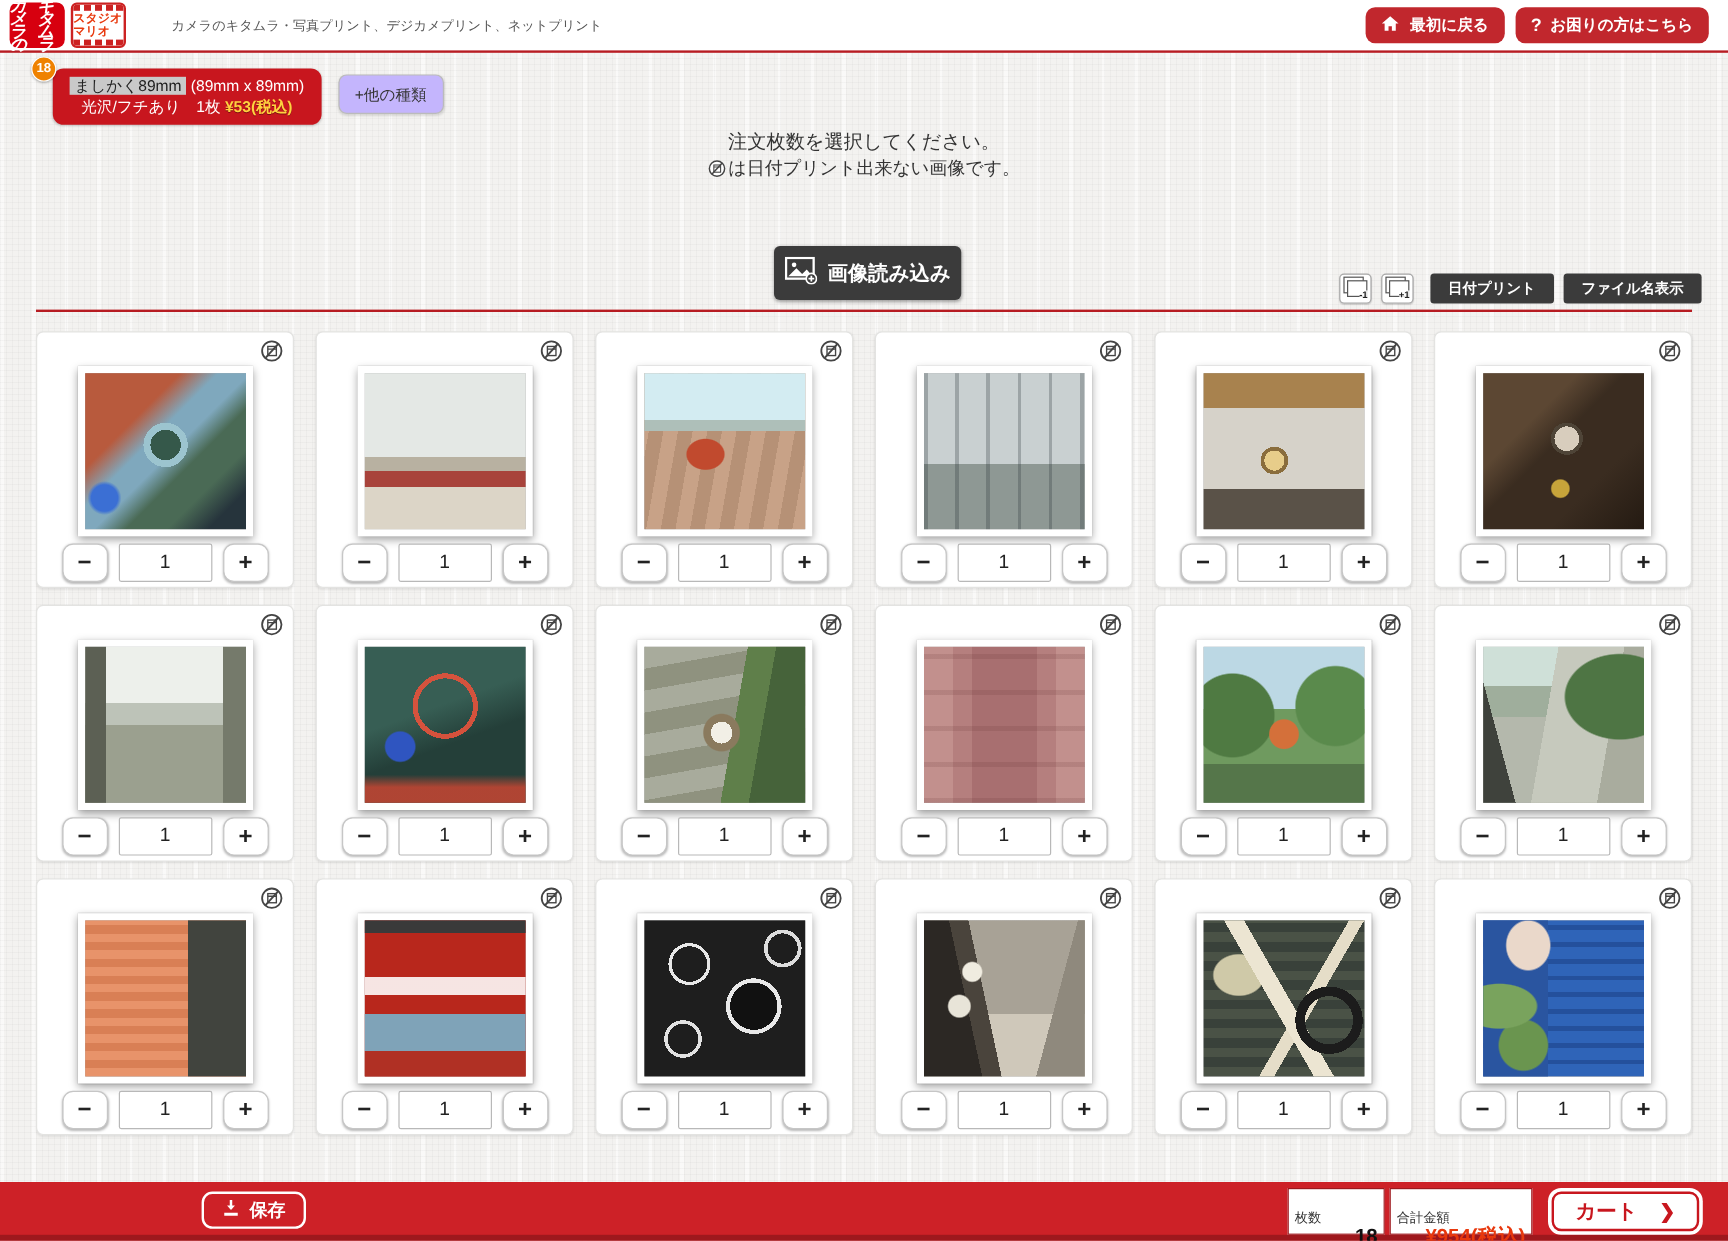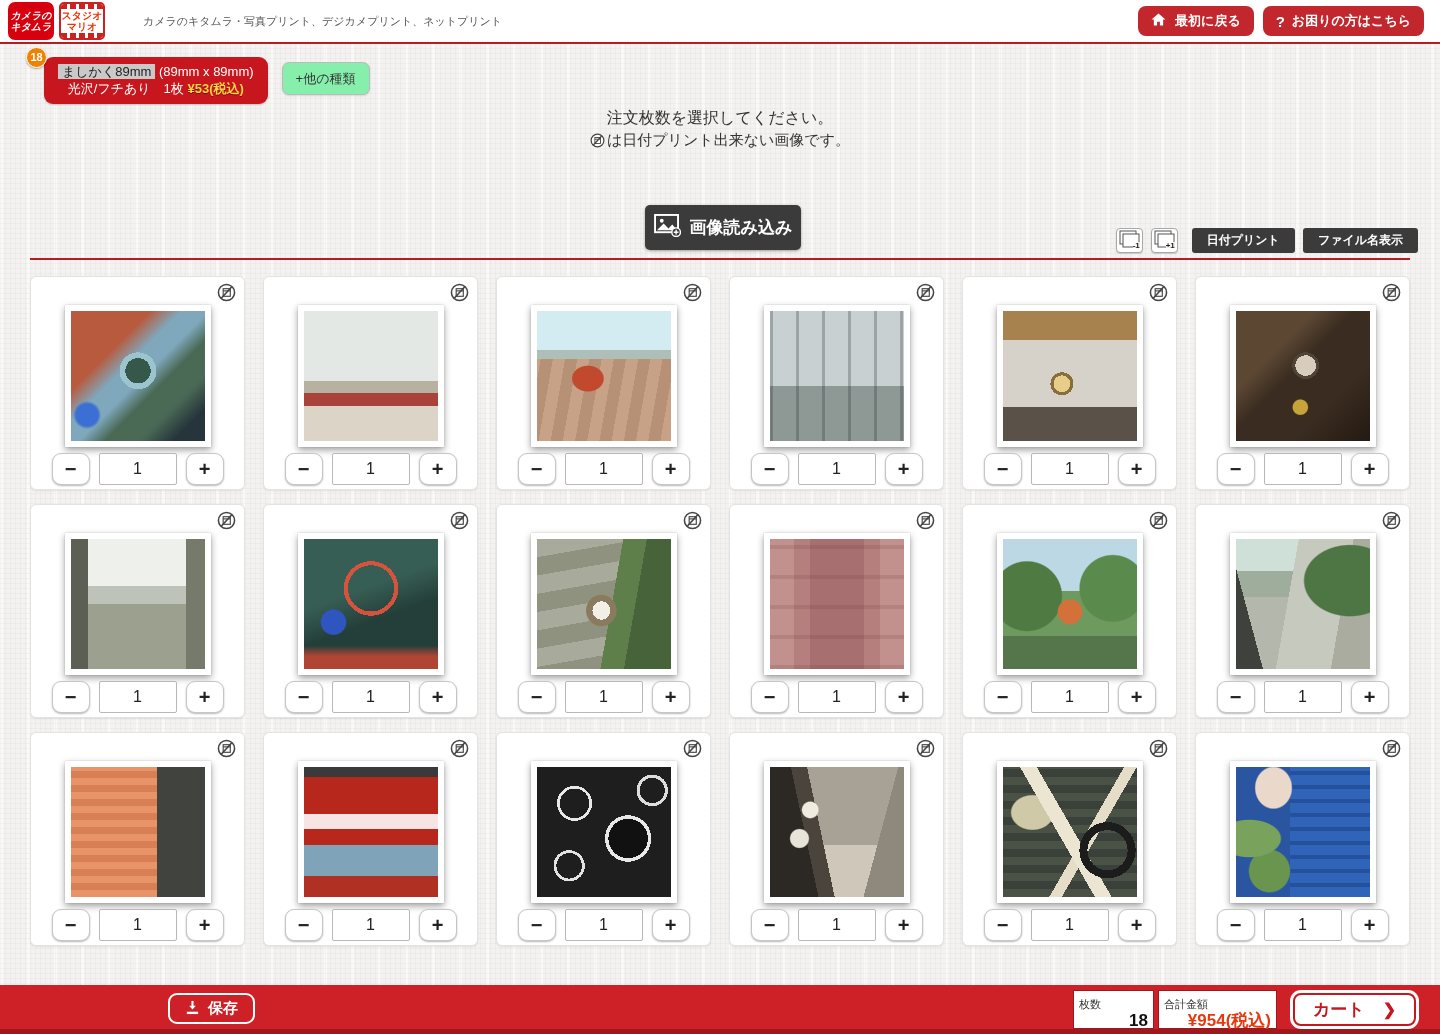--- a/index.html
+++ b/index.html
@@ -11,24 +11,24 @@
     background-image:
       repeating-linear-gradient(0deg, rgba(120,120,120,.05) 0 1px, transparent 1px 5px),
       repeating-linear-gradient(90deg, rgba(120,120,120,.05) 0 1px, transparent 1px 5px),
       repeating-linear-gradient(90deg, rgba(255,255,255,.55) 0 3px, transparent 3px 27px);
     color:#222;
   }
   
   .header { position:absolute; top:0; left:0; right:0; height:44px; background:#fff;
     border-bottom:2px solid #b71c22; display:flex; align-items:center; z-index:5; }
   .logo-kitamura { width:46px; height:38px; margin-left:8px; background:#d7000f; border-radius:7px;
-    color:#fff; font-size:10px; font-weight:bold; font-style:italic; line-height:11px;
-    display:flex; flex-direction:column; align-items:center; justify-content:center; }
+    color:#fff; font-size:14px; font-weight:bold; font-style:italic; line-height:11px;
+    display:flex; flex-direction:row; align-items:center; justify-content:center; }
   .logo-mario { width:46px; height:38px; margin-left:5px; background:#fff; border:2px solid #cc2222;
-    border-radius:5px; position:relative; display:flex; flex-direction:column; align-items:center; justify-content:center;
+    border-radius:5px; position:relative; display:flex; flex-direction:column; align-items:flex-start; justify-content:center;
     font-size:10px; font-weight:bold; line-height:11px; color:#e8380d; overflow:hidden; }
   .logo-mario::before, .logo-mario::after { content:""; position:absolute; left:0; right:0; height:5px;
     background:repeating-linear-gradient(90deg,#cc2222 0 6px, #fff 6px 9px); }
   .logo-mario::before { top:0; } .logo-mario::after { bottom:0; }
   .title-block { margin-left:38px; display:flex; flex-direction:column; justify-content:center; }
   .page-title { font-size:24px; font-weight:bold; color:#111; line-height:26px; }
   .page-subtitle { font-size:11px; color:#555; margin-top:1px; }
   .header-buttons { margin-left:auto; margin-right:16px; display:flex; gap:9px; }
   .red-btn { background:#c1272d; color:#fff; border:none; border-radius:8px; height:30px;
     font-size:13px; font-weight:bold; display:flex; align-items:center; gap:7px; padding:0 13px; cursor:pointer;
@@ -36,21 +36,21 @@
   .q-icon { font-size:15px; font-weight:bold; }
   
   .product-row { position:absolute; top:57px; left:44px; display:flex; gap:14px; align-items:flex-start; }
   .price-badge { position:relative; background:#c8161e; border-radius:9px; padding:6px 14px 7px;
     color:#fff; font-size:13px; line-height:17px; text-align:center; box-shadow:0 1px 2px rgba(0,0,0,.2); }
   .size-name { background:#c9c9c9; color:#222; padding:0 4px; }
   .price-em { color:#ffd23f; font-weight:bold; text-shadow:0 1px 0 #7e0d12; }
   .count-bubble { position:absolute; top:-10px; left:-18px; width:21px; height:21px; background:#ef8200;
     border:1px solid #fff; border-radius:50%; color:#fff; font-size:11px; font-weight:bold;
     display:flex; align-items:center; justify-content:center; box-shadow:0 1px 2px rgba(0,0,0,.3); }
-  .other-types { margin-top:5px; background:#86efac; border:1px solid #bbb; border-radius:7px; height:33px;
+  .other-types { margin-top:5px; background:#c4b5fd; border:1px solid #bbb; border-radius:7px; height:33px;
     padding:0 13px; font-size:13px; color:#333; display:flex; align-items:center; cursor:pointer;
     box-shadow:0 1px 2px rgba(0,0,0,.12); font-family:inherit; }
   
   .instructions { position:absolute; top:108px; left:0; right:0; text-align:center; color:#333; }
   .ins-1 { font-size:16px; }
   .ins-2 { font-size:16px; margin-top:5px; text-decoration:underline; color:#333; display:inline-block; cursor:pointer; }
   .ins-3 { font-size:15px; margin-top:8px; }
   .ins-4 { font-size:15px; margin-top:2px; }
   .inline-ico { display:inline-block; vertical-align:-3px; margin-right:2px; }
   
@@ -82,21 +82,21 @@
     font-size:20px; font-weight:bold; color:#222; cursor:pointer; line-height:1;
     box-shadow:0 1px 2px rgba(0,0,0,.28); font-family:inherit; }
   .qty { width:78px; height:32px; background:#fff; border:1px solid #b8b8b8; border-radius:2px;
     text-align:center; font-size:16px; color:#222; font-family:inherit; }
   
   .footer { position:absolute; left:0; right:0; bottom:0; height:49px; background:#cd2127;
     border-bottom:5px solid #9e181d; }
   .save-btn { position:absolute; left:168px; top:8px; height:31px; background:transparent;
     border:2px solid #fff; border-radius:9px; color:#fff; font-size:15px; font-weight:bold;
     display:flex; align-items:center; gap:8px; padding:0 15px; cursor:pointer; font-family:inherit; }
-  .stat-box { position:absolute; top:5px; height:39px; background:#fff; border:1px solid #9e181d; padding:6px 5px; }
+  .stat-box { position:absolute; top:5px; height:39px; background:#fff; border:1px solid #9e181d; padding:16px 5px; }
   .stat-label { font-size:11px; color:#333; display:block; text-align:left; }
   .stat-value { font-size:17px; font-weight:bold; color:#111; display:block; text-align:right; line-height:18px; }
   .count-box { left:1073px; width:81px; }
   .total-box { left:1158px; width:119px; }
   .total-box .stat-value { color:#e8380d; }
   .cart-btn { position:absolute; left:1290px; top:5px; width:129px; height:39px; background:#fff;
     border:none; border-radius:11px; padding:3px; cursor:pointer; }
   .cart-inner { height:100%; border:2px solid #c8161e; border-radius:8px; display:flex; align-items:center;
     justify-content:center; gap:18px; color:#c8161e; font-size:17px; font-weight:bold; font-family:inherit; }
   .cart-arrow { font-size:16px; font-weight:bold; }

